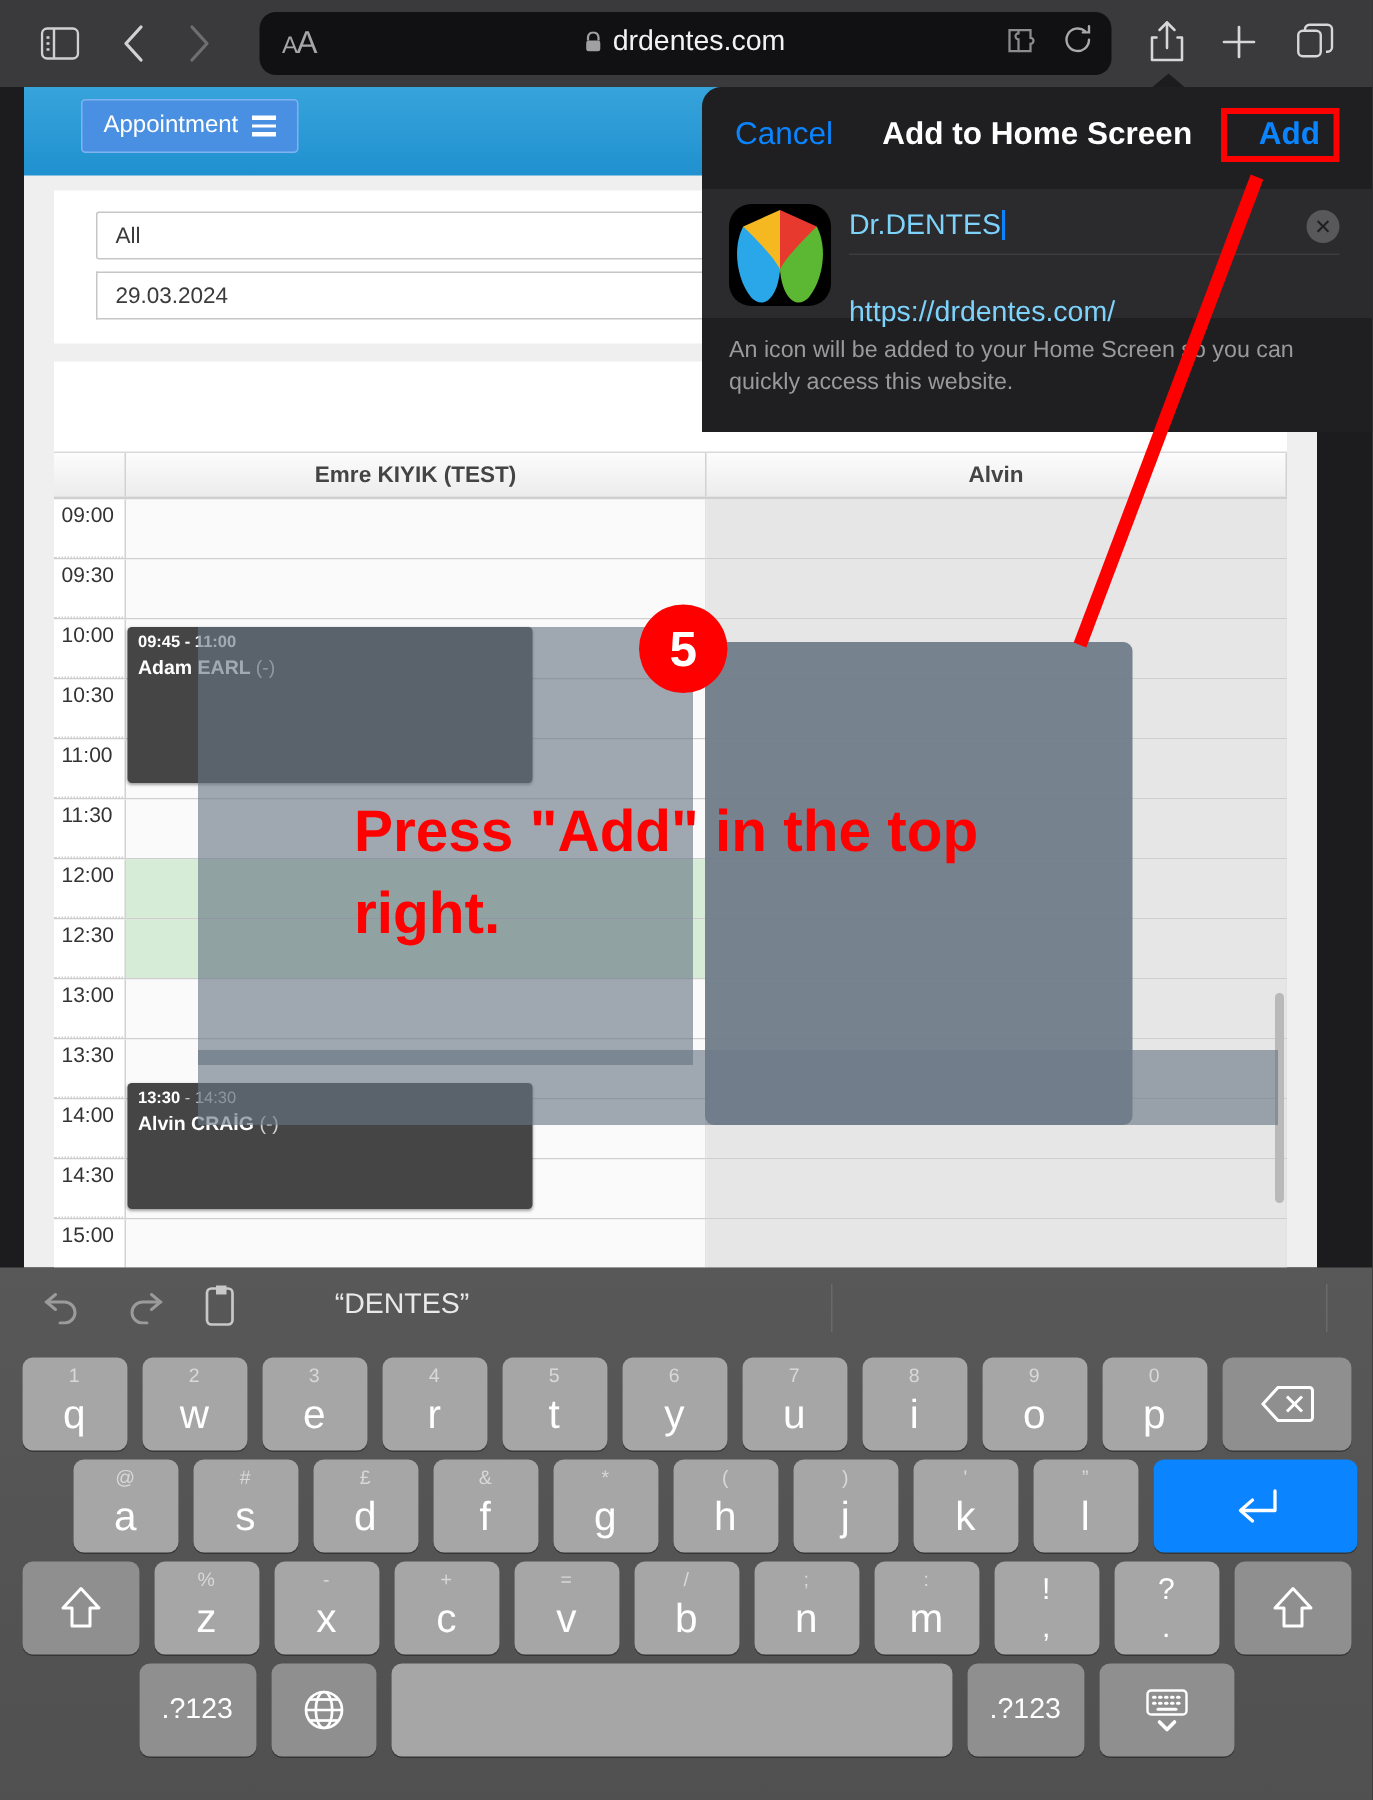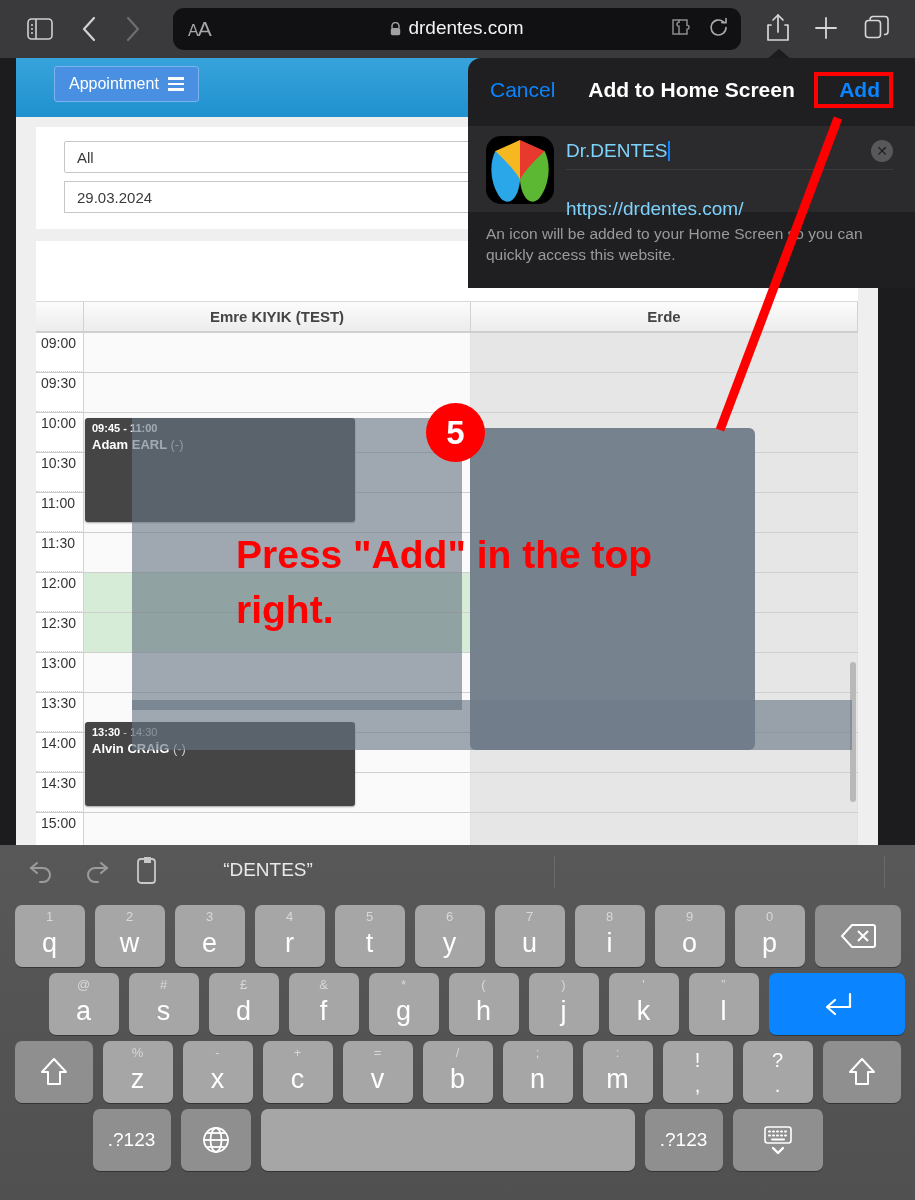--- a/index.html
+++ b/index.html
@@ -286,21 +286,21 @@
     <div class="cal-card">
       <div class="cal-top">
         <div class="cal-date">Mon, 29 Apr</div>
         <div class="week-btn">week</div>
       </div>
 
       <div class="cal-grid">
         <div class="cal-head">
           <div class="gutter"></div>
           <div class="col">Emre KIYIK (TEST)</div>
-          <div class="col">Erde</div>
+          <div class="col">Alvin</div>
         </div>
 
         <div class="cal-body">
 
           <div class="slot hour">
               <div class="gutter">09:00</div>
               <div class="col white"></div>
               <div class="col alt"></div>
             </div>
           <div class="slot half">

